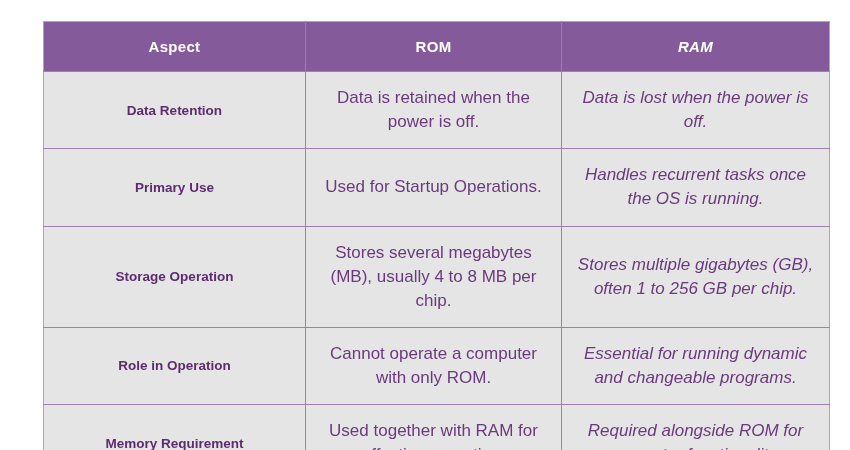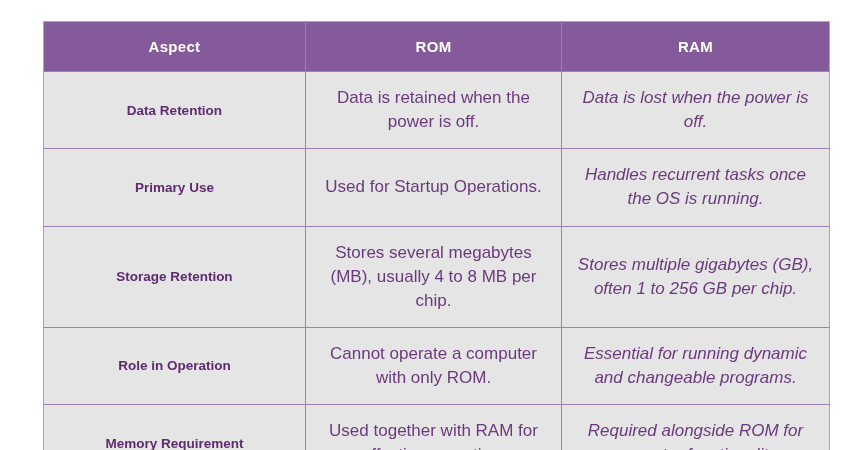--- a/index.html
+++ b/index.html
@@ -46,21 +46,21 @@
     font-size: 15px;
     font-weight: bold;
     letter-spacing: 0.3px;
     text-align: center;
     height: 50px;
     padding: 0 10px;
     box-sizing: border-box;
     border-right: 1px solid #9f7cb2;
     border-bottom: 1px solid #9f7cb2;
   }
-  thead th:last-child { border-right: none; }
+  thead th:last-child { border-right: none; font-style: italic; }
 
   tbody td {
     text-align: center;
     vertical-align: middle;
     padding: 14px 14px;
     box-sizing: border-box;
     border-top: 1px solid #a07fb3;
     border-right: 1px solid #a07fb3;
     line-height: 1.42;
     background: #e5e5e5;
@@ -104,21 +104,21 @@
           <td class="aspect-cell">Data Retention</td>
           <td class="value-cell">Data is retained when the power is off.</td>
           <td class="value-cell">Data is lost when the power is off.</td>
         </tr>
         <tr>
           <td class="aspect-cell">Primary Use</td>
           <td class="value-cell">Used for Startup Operations.</td>
           <td class="value-cell">Handles recurrent tasks once the OS is running.</td>
         </tr>
         <tr>
-          <td class="aspect-cell">Storage Retention</td>
+          <td class="aspect-cell">Storage Operation</td>
           <td class="value-cell">Stores several megabytes (MB), usually 4 to 8 MB per chip.</td>
           <td class="value-cell">Stores multiple gigabytes (GB), often 1 to 256 GB per chip.</td>
         </tr>
         <tr>
           <td class="aspect-cell">Role in Operation</td>
           <td class="value-cell">Cannot operate a computer with only ROM.</td>
           <td class="value-cell">Essential for running dynamic and changeable programs.</td>
         </tr>
         <tr>
           <td class="aspect-cell">Memory Requirement</td>

